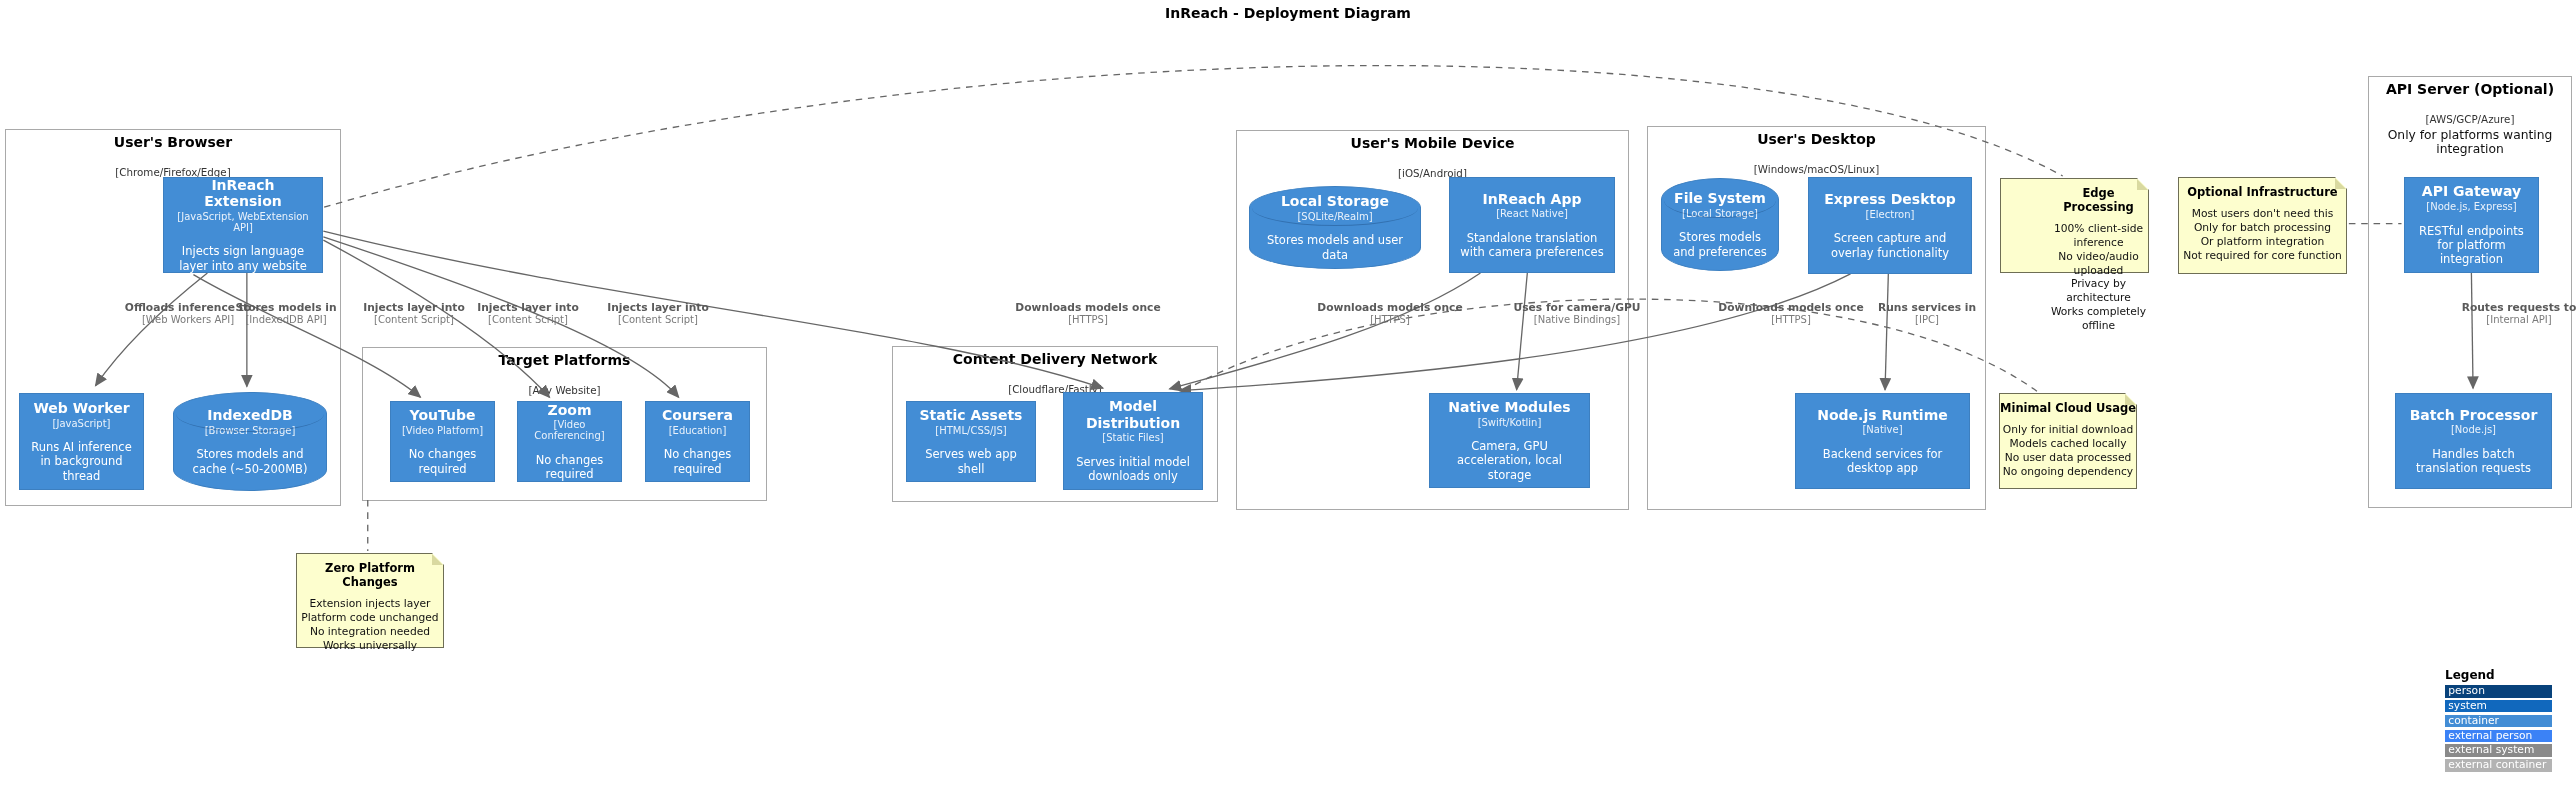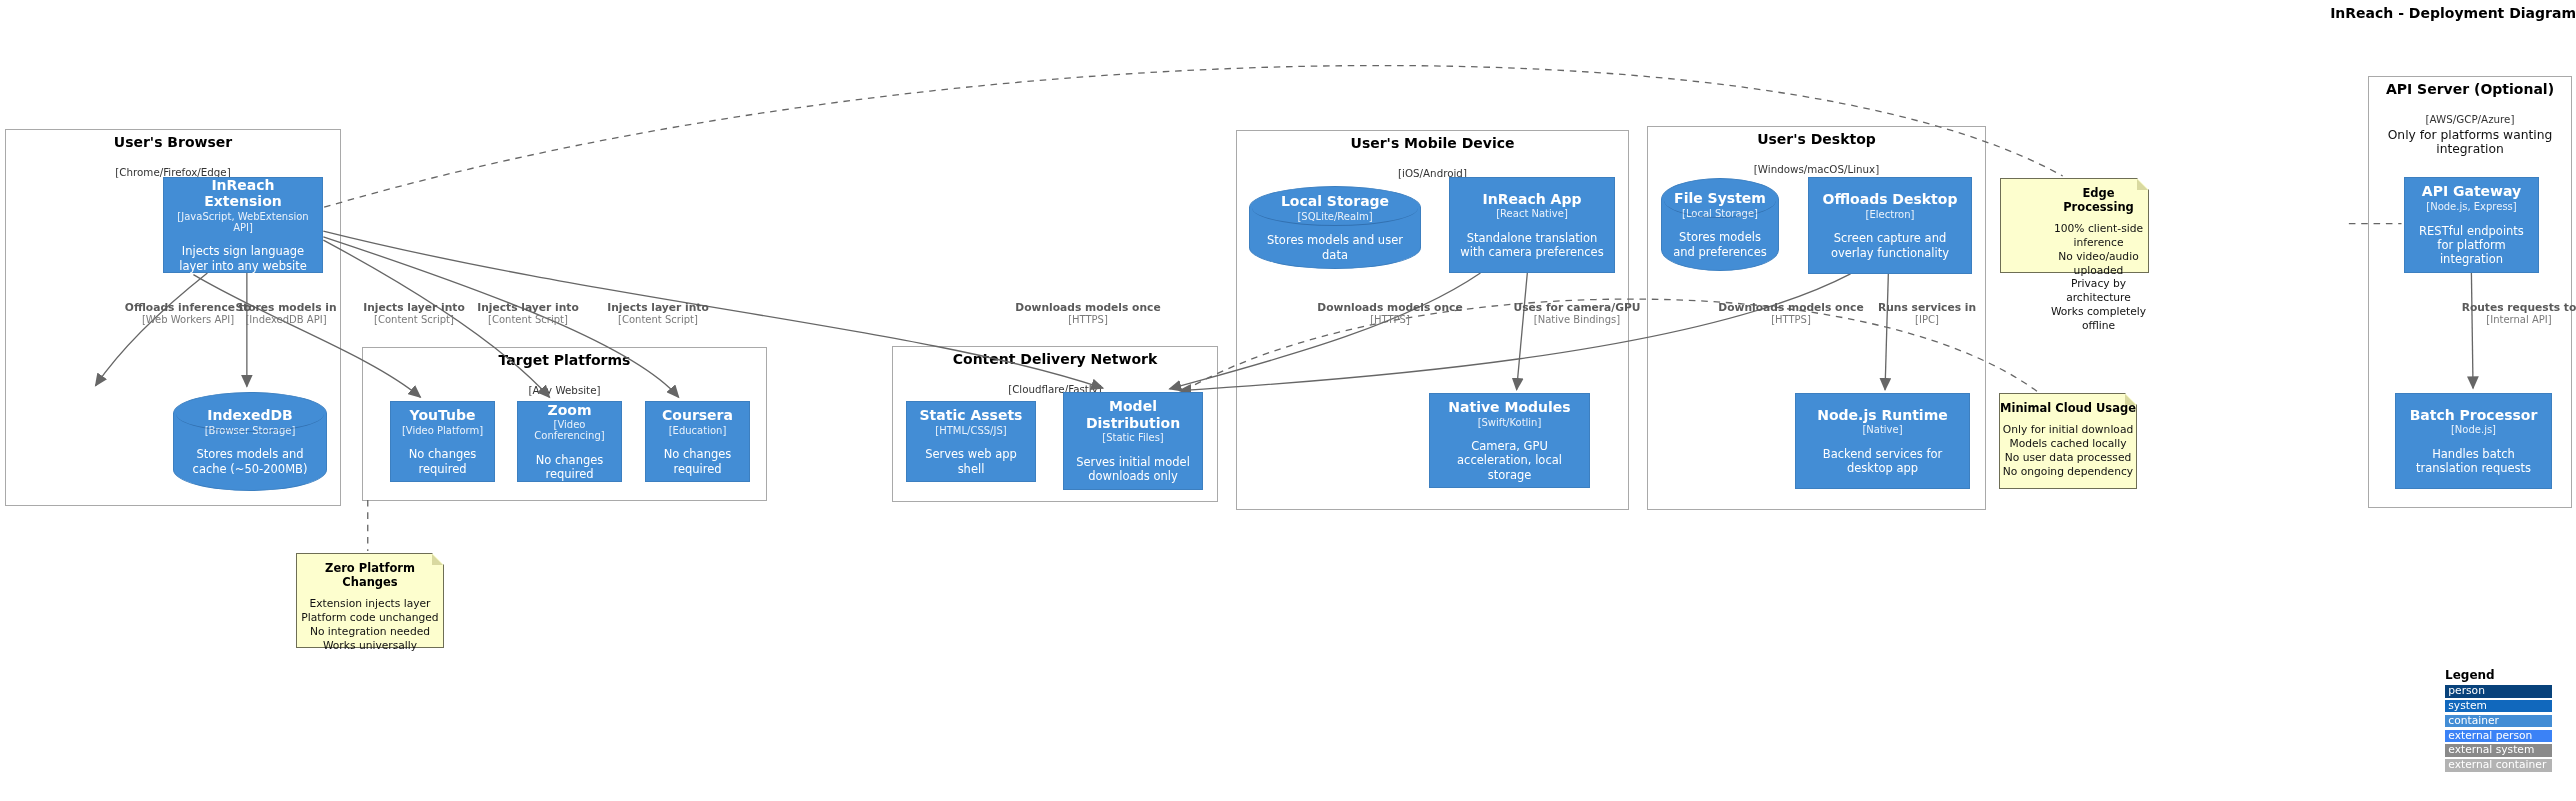--- a/index.html
+++ b/index.html
@@ -1,17 +1,17 @@
 <!DOCTYPE html>
 <html style="font-size:13px"><head>
 <meta charset="utf-8">
 <style>
   html,body{margin:0;padding:0;background:#ffffff;font-family:"DejaVu Sans","Liberation Sans",sans-serif;}
   .canvas{position:relative;width:2576px;height:801px;background:#fff;overflow:hidden;}
-  .title{position:absolute;top:5px;left:0;width:100%;text-align:right;font-size:14px;font-weight:bold;color:#000;z-index:4;}
+  .title{position:absolute;top:5px;left:0;width:100%;text-align:center;font-size:14px;font-weight:bold;color:#000;z-index:4;}
   .wires{position:absolute;left:0;top:0;z-index:2;pointer-events:none;}
   .boundary{position:absolute;background:#ffffff;border:1.2px solid #a9a9a9;z-index:1;}
   .b-head{position:absolute;top:4.1px;left:0;right:0;text-align:center;}
   .b-title{font-size:14px;font-weight:bold;color:#000;}
   .b-sub{font-size:10.3px;color:#333;margin-top:16px;}
   .b-desc{position:absolute;top:51px;left:8.2px;right:8.2px;text-align:center;font-size:12.3px;color:#111;}
   .node{position:absolute;background:#438DD5;border:0.8px solid #3C7FC0;color:#fff;z-index:3;
         display:flex;flex-direction:column;align-items:center;justify-content:center;text-align:center;padding:3.3px 6.6px;box-sizing:border-box;}
   .n-title{font-size:14px;font-weight:bold;line-height:1.15;}
   .n-tech{font-size:10px;color:#eaf2fb;margin-top:1.6px;}
@@ -102,20 +102,25 @@
       <div class="b-sub">[AWS/GCP/Azure]</div>
     </div>
     <div class="b-desc">Only for platforms wanting integration</div>
   </div>
 
   <div class="node" style="left:163px;top:177px;width:160px;height:96px;">
     <div class="n-title">InReach Extension</div>
     <div class="n-tech">[JavaScript, WebExtension API]</div>
     <div class="n-desc">Injects sign language layer into any website</div>
   </div>
+  <div class="node" style="left:19px;top:393px;width:125px;height:97px;">
+    <div class="n-title">Web Worker</div>
+    <div class="n-tech">[JavaScript]</div>
+    <div class="n-desc">Runs AI inference in background thread</div>
+  </div>
   <div class="node cylinder" style="left:173px;top:392px;width:154px;height:99px;">
     <div class="n-title">IndexedDB</div>
     <div class="n-tech">[Browser Storage]</div>
     <div class="n-desc">Stores models and cache (~50-200MB)</div>
   </div>
   <div class="node" style="left:390px;top:401px;width:105px;height:81px;">
     <div class="n-title">YouTube</div>
     <div class="n-tech">[Video Platform]</div>
     <div class="n-desc">No changes required</div>
   </div>
@@ -153,21 +158,21 @@
     <div class="n-title">Native Modules</div>
     <div class="n-tech">[Swift/Kotlin]</div>
     <div class="n-desc">Camera, GPU acceleration, local storage</div>
   </div>
   <div class="node cylinder" style="left:1661px;top:178px;width:118px;height:93px;">
     <div class="n-title">File System</div>
     <div class="n-tech">[Local Storage]</div>
     <div class="n-desc">Stores models and preferences</div>
   </div>
   <div class="node" style="left:1808px;top:177px;width:164px;height:97px;">
-    <div class="n-title">Offloads Desktop</div>
+    <div class="n-title">Express Desktop</div>
     <div class="n-tech">[Electron]</div>
     <div class="n-desc">Screen capture and overlay functionality</div>
   </div>
   <div class="node" style="left:1795px;top:393px;width:175px;height:96px;">
     <div class="n-title">Node.js Runtime</div>
     <div class="n-tech">[Native]</div>
     <div class="n-desc">Backend services for desktop app</div>
   </div>
   <div class="node" style="left:2404px;top:177px;width:135px;height:96px;">
     <div class="n-title">API Gateway</div>
@@ -224,20 +229,27 @@
     <div class="e1">Routes requests to</div>
     <div class="e2">[Internal API]</div>
   </div>
 
   <div class="note" style="left:2000px;top:178px;width:149px;height:95px;padding-left:48px;">
     <div class="note-title">Edge Processing</div>
     <div class="note-line">100% client-side inference</div>
     <div class="note-line">No video/audio uploaded</div>
     <div class="note-line">Privacy by architecture</div>
     <div class="note-line">Works completely offline</div>
+  </div>
+  <div class="note" style="left:2178px;top:177px;width:169px;height:97px;">
+    <div class="note-title">Optional Infrastructure</div>
+    <div class="note-line">Most users don't need this</div>
+    <div class="note-line">Only for batch processing</div>
+    <div class="note-line">Or platform integration</div>
+    <div class="note-line">Not required for core function</div>
   </div>
   <div class="note" style="left:296px;top:553px;width:148px;height:95px;">
     <div class="note-title">Zero Platform Changes</div>
     <div class="note-line">Extension injects layer</div>
     <div class="note-line">Platform code unchanged</div>
     <div class="note-line">No integration needed</div>
     <div class="note-line">Works universally</div>
   </div>
   <div class="note" style="left:1999px;top:393px;width:138px;height:96px;">
     <div class="note-title">Minimal Cloud Usage</div>

